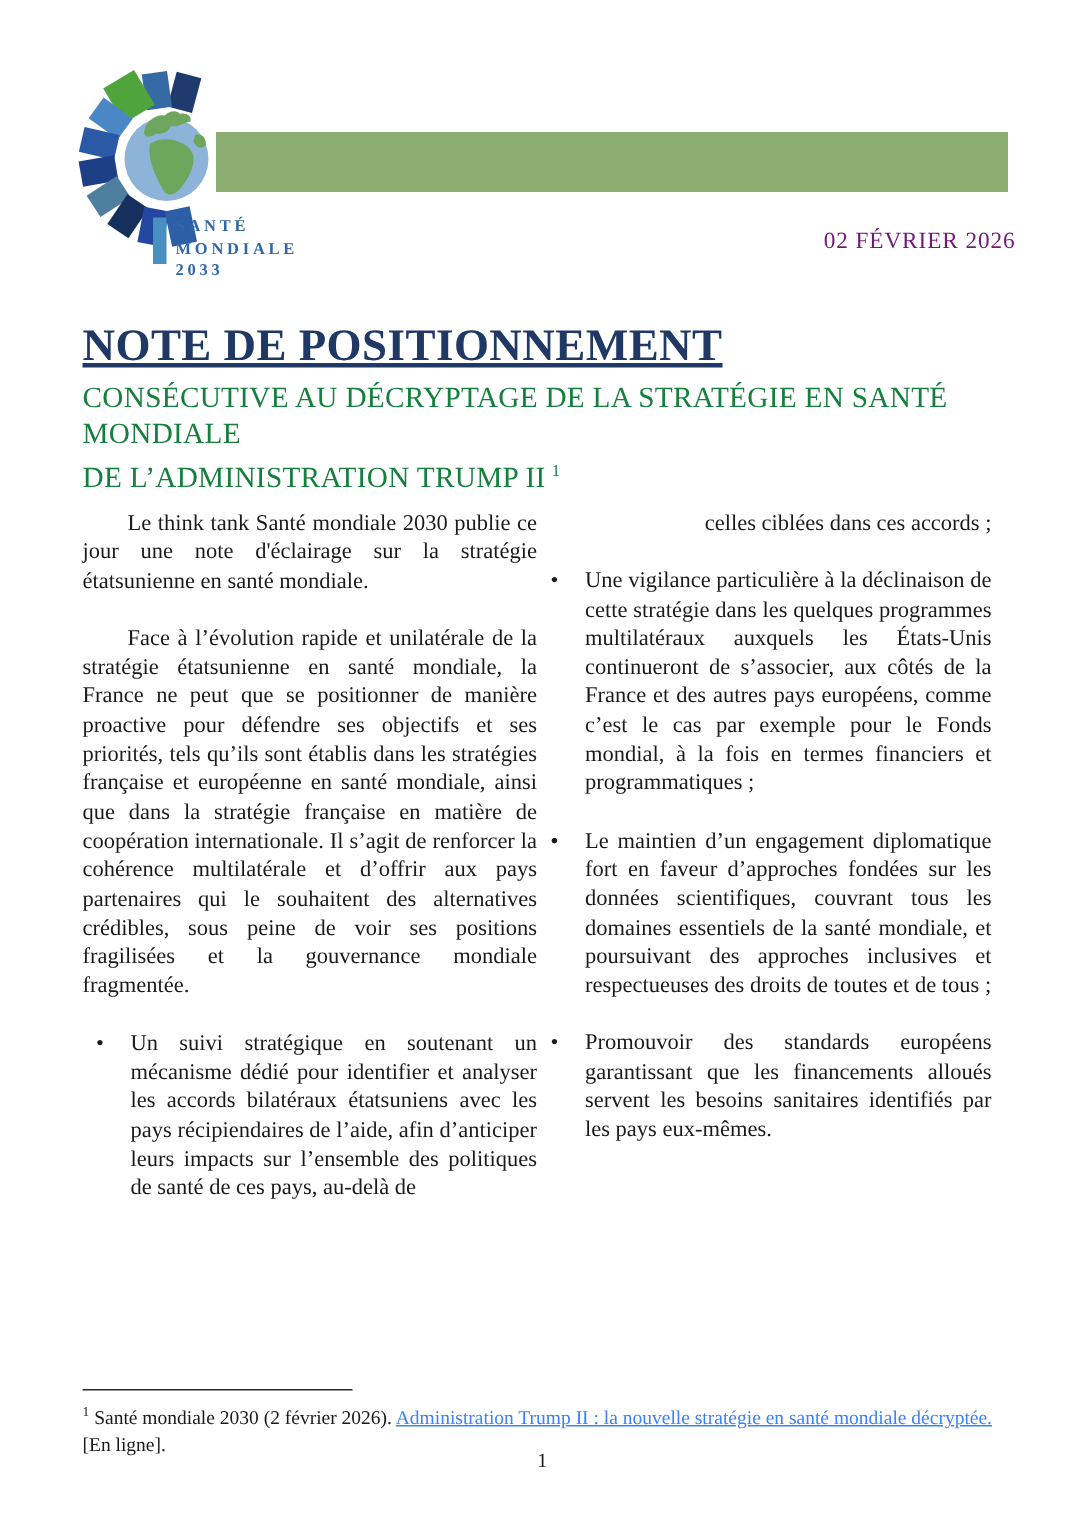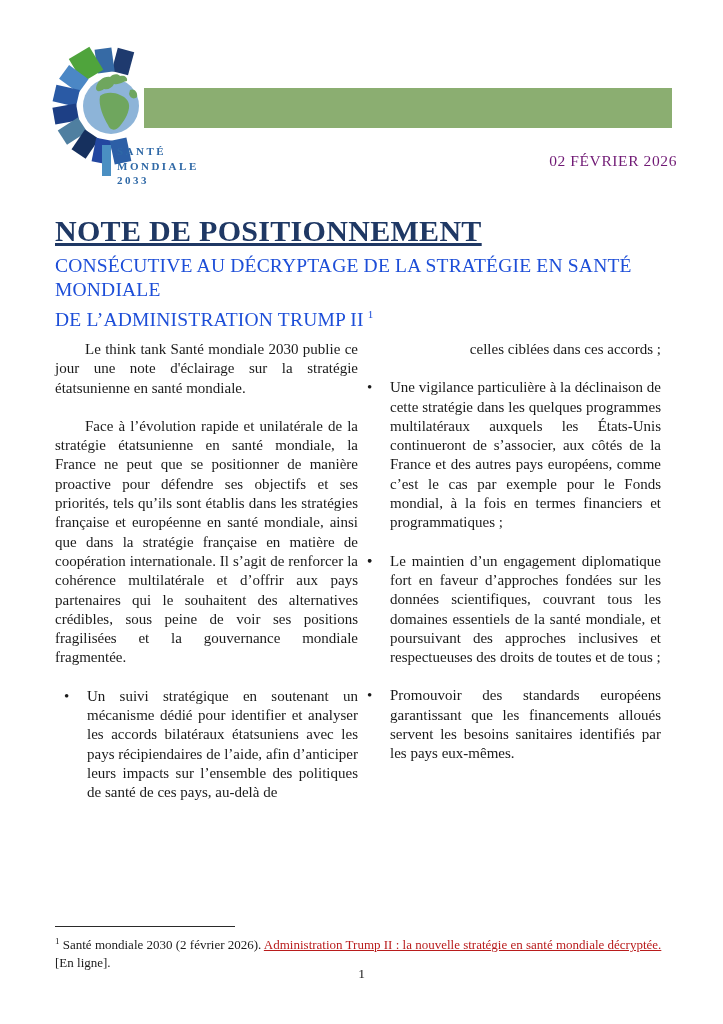--- a/index.html
+++ b/index.html
@@ -16,38 +16,38 @@
   }
   .doc-date{
     position:absolute;top:152px;right:46px;z-index:2;
     font-size:15.5px;letter-spacing:0.6px;color:#701a75;
   }
   
   .title-block{position:absolute;left:55px;top:214px;width:622px;z-index:2;}
   .main-title{
     margin:0;font-size:30px;line-height:34px;font-weight:bold;color:#1f3864;letter-spacing:0.3px;text-decoration:underline;
   }
-  .subtitle{margin-top:6px;font-size:19.5px;line-height:24px;color:#1d4ed8;letter-spacing:0.2px;}
+  .subtitle{margin-top:6px;font-size:19.5px;line-height:24px;color:#15803d;letter-spacing:0.2px;}
   .subtitle sup{font-size:11px;margin-left:4px;}
   
   .body-cols{
     position:absolute;left:55px;top:340px;width:622px;display:flex;z-index:2;
     font-size:15px;line-height:19.3px;text-align:justify;
     hyphens:auto;-webkit-hyphens:auto;
   }
   .col{width:303px;}
   .para{margin:0 0 19px 0;text-indent:30px;}
   .bullet{position:relative;padding-left:32px;margin:0 0 19px 0;}
   .bullet .dot{position:absolute;left:9px;top:0;text-indent:0;}
   .bullet-cont{padding-left:32px;margin:0 0 19px 0;text-align:right;}
   
   .footnote{position:absolute;left:55px;top:926px;width:622px;z-index:2;font-size:13px;line-height:17.5px;text-align:left;}
   .fn-rule{width:180px;border-top:1.5px solid #2a2a2a;margin-bottom:6px;}
   .fn-text sup{font-size:9px;}
-  .fn-link{text-decoration:underline;color:#b91c1c;cursor:pointer;}
+  .fn-link{text-decoration:underline;color:#3b82f6;cursor:pointer;}
   .page-number{position:absolute;left:0;top:966px;width:723px;text-align:center;font-size:13.5px;z-index:2;}
 </style>
 </head>
 <body>
 
 <div class="page">
 
   <div class="green-band"></div>
 
   <div class="logo-wrap">

